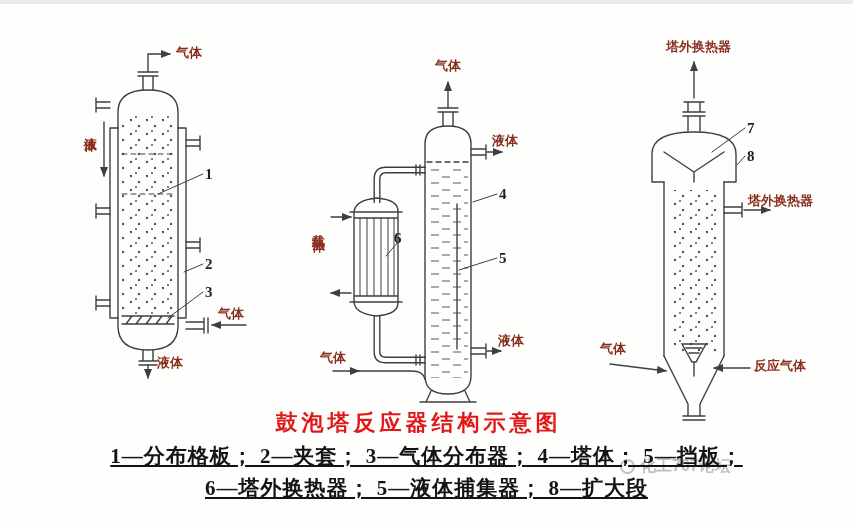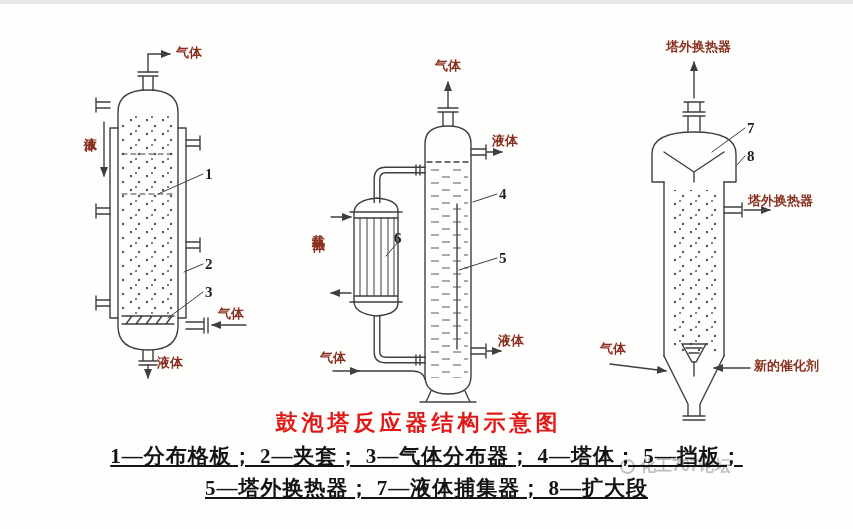--- a/index.html
+++ b/index.html
@@ -122,24 +122,24 @@
   <div class="num" style="left:499px;top:246px;">5</div>
   <div class="num" style="left:394px;top:226px;">6</div>
   <div class="lbl vert" style="left:310px;top:220px;">载热体</div>
   <div class="lbl" style="left:498px;top:330px;">液体</div>
   <div class="lbl" style="left:320px;top:347px;">气体</div>
 
   <div class="lbl" style="left:666px;top:36px;">塔外换热器</div>
   <div class="num" style="left:747px;top:116px;">7</div>
   <div class="num" style="left:747px;top:144px;">8</div>
   <div class="lbl" style="left:748px;top:190px;">塔外换热器</div>
-  <div class="lbl" style="left:754px;top:355px;">新的催化剂</div>
+  <div class="lbl" style="left:754px;top:355px;">反应气体</div>
   <div class="lbl" style="left:600px;top:338px;">气体</div>
 
   <div class="title">鼓泡塔反应器结构示意图</div>
   <div class="legend" id="legend1">1—分布格板； 2—夹套； 3—气体分布器； 4—塔体； 5—挡板；</div>
-  <div class="legend" id="legend2">5—塔外换热器； 7—液体捕集器； 8—扩大段</div>
+  <div class="legend" id="legend2">6—塔外换热器； 5—液体捕集器； 8—扩大段</div>
   <div class="watermark">
     <span class="wicon"></span>
     <span>化工707论坛</span>
   </div>
 
 </div>
 
 </body></html>

